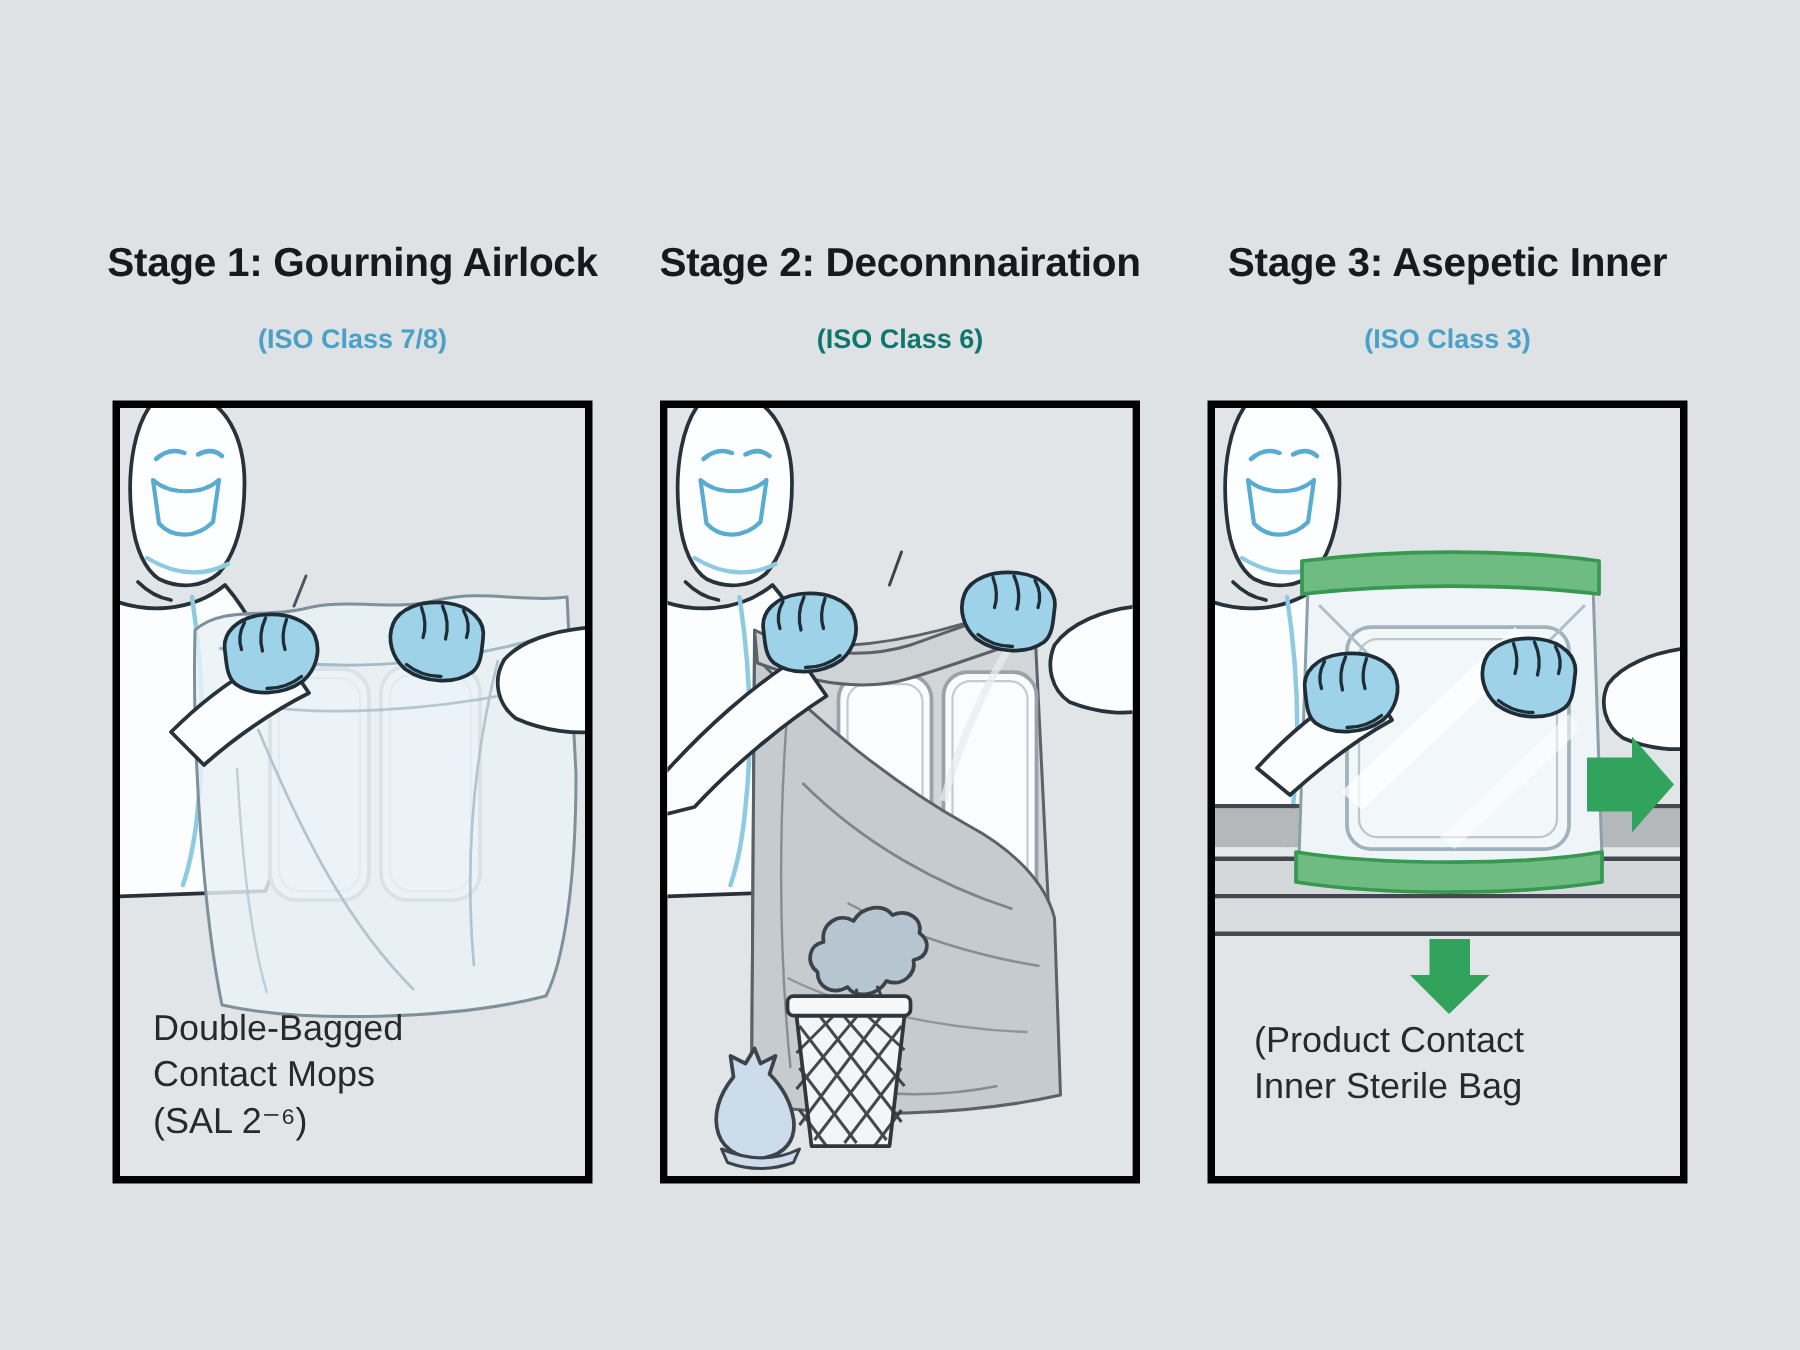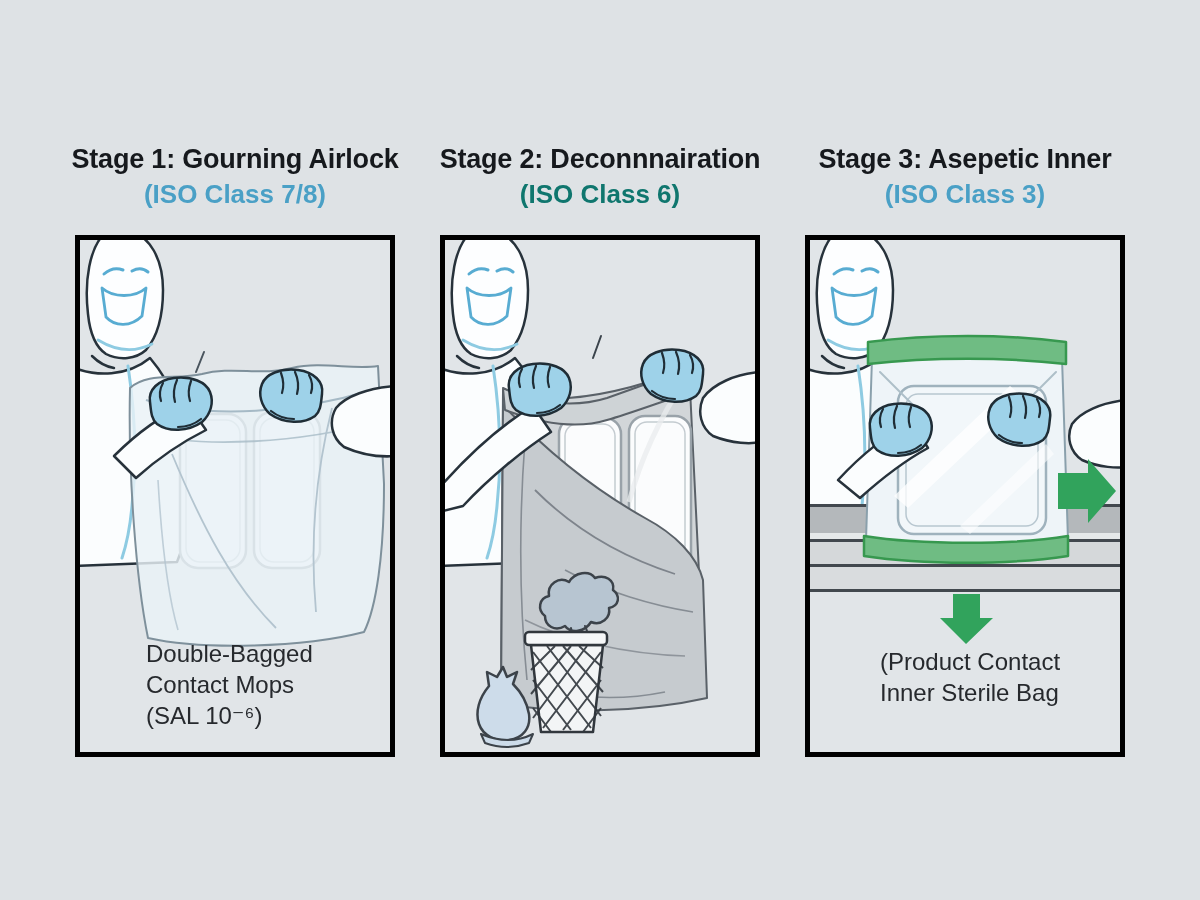--- a/index.html
+++ b/index.html
@@ -2,30 +2,30 @@
 <html><head>
 <meta charset="utf-8">
 <style>
   html,body{margin:0;padding:0;}
   body{font-family:"Liberation Sans","DejaVu Sans",sans-serif;}
   .canvas{position:relative;width:1200px;height:900px;background:#dee2e5;overflow:hidden;}
   .stage{position:absolute;top:143px;width:320px;display:flex;flex-direction:column;align-items:center;}
   .stage--1{left:75px;}
   .stage--2{left:440px;}
   .stage--3{left:805px;}
-  .stage h2{margin:0;font-size:27px;line-height:33px;font-weight:700;color:#16191d;white-space:nowrap;letter-spacing:-.2px;}
-  .stage .subtitle{margin-top:3px;font-size:26px;line-height:30px;font-weight:600;white-space:nowrap;}
+  .stage h2{margin:16px;font-size:27px;line-height:33px;font-weight:700;color:#16191d;white-space:nowrap;letter-spacing:-.2px;}
+  .stage .subtitle{margin-top:3px;font-size:18px;line-height:30px;font-weight:600;white-space:nowrap;}
   .subtitle--blue{color:#4aa0c6;}
   .subtitle--green{color:#0f766e;}
   figure.panel{position:relative;margin:26px 0 0;width:320px;height:522px;box-sizing:border-box;border:5px solid;background:#e1e5e8;}
   .panel--1{border-color:#4d9fc8;}
   .panel--2{border-color:#3d9e57;}
   .panel--3{border-color:#828da0;}
   figure.panel svg.scene{display:block;width:310px;height:512px;}
-  figcaption.caption{position:absolute;font-size:24px;line-height:31px;color:#26292d;margin-left:44px;}
+  figcaption.caption{position:absolute;font-size:24px;line-height:31px;color:#26292d;}
   .caption span{display:block;}
   .caption--1{left:22px;top:398px;}
   .caption--3{left:26px;top:406px;}
 </style>
 </head>
 <body>
 
 <svg aria-hidden="true" style="position:absolute;width:0;height:0;">
   <symbol id="op" overflow="visible">
     <path d="M-10,126 C16,138 48,136 70,118 C94,146 108,184 111,224 C113,262 107,298 97,322 L-10,326 Z" fill="#fbfdfe" stroke="#27323b" stroke-width="2.5" stroke-linejoin="round"></path>
@@ -81,21 +81,21 @@
         <g>
             <use href="#glove" transform="translate(64,136)"></use>
           </g>
         <g>
             <use href="#glove" transform="translate(248,128) scale(-1,1)"></use>
           </g>
       </svg>
       <figcaption class="caption caption--1">
         <span>Double-Bagged</span>
         <span>Contact Mops</span>
-        <span>(SAL 10⁻⁶)</span>
+        <span>(SAL 2⁻⁶)</span>
       </figcaption>
     </figure>
   </section>
 
   <section class="stage stage--2">
     <h2>Stage 2: Deconnnairation</h2>
     <div class="subtitle subtitle--green">(ISO Class 6)</div>
     <figure class="panel panel--2">
       <svg class="scene" viewBox="0 0 310 512">
         <rect x="0" y="0" width="310" height="512" fill="#e1e5e8"></rect>

